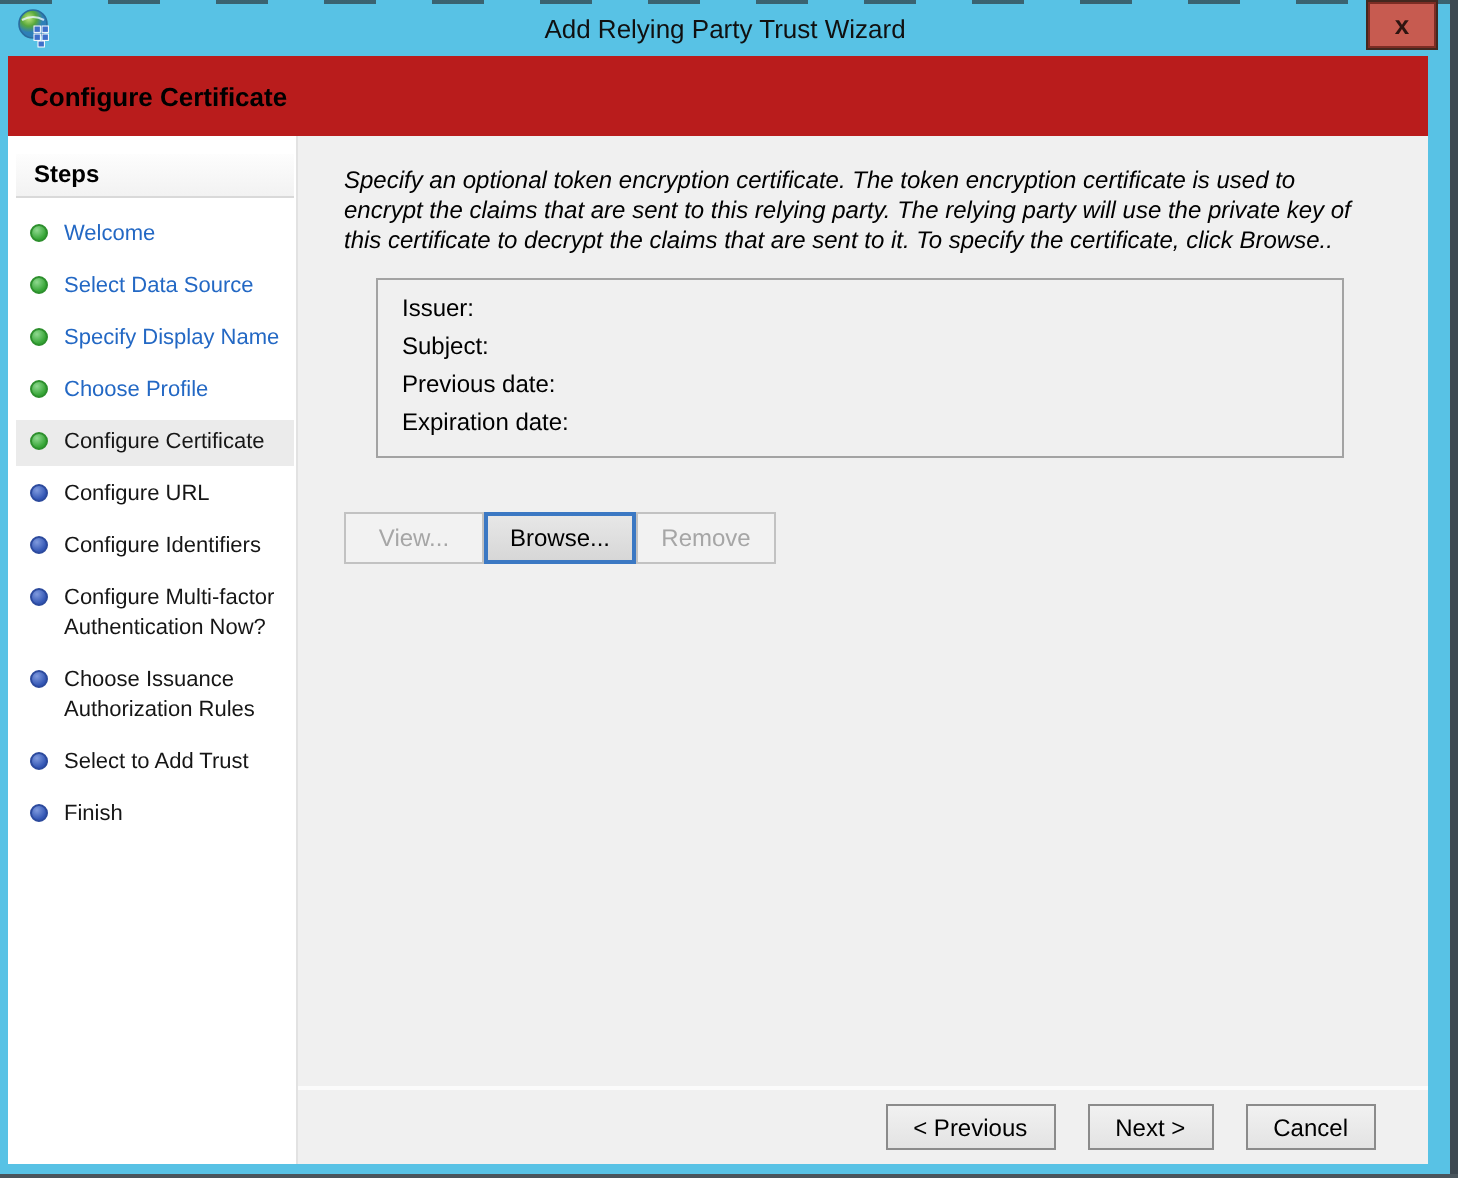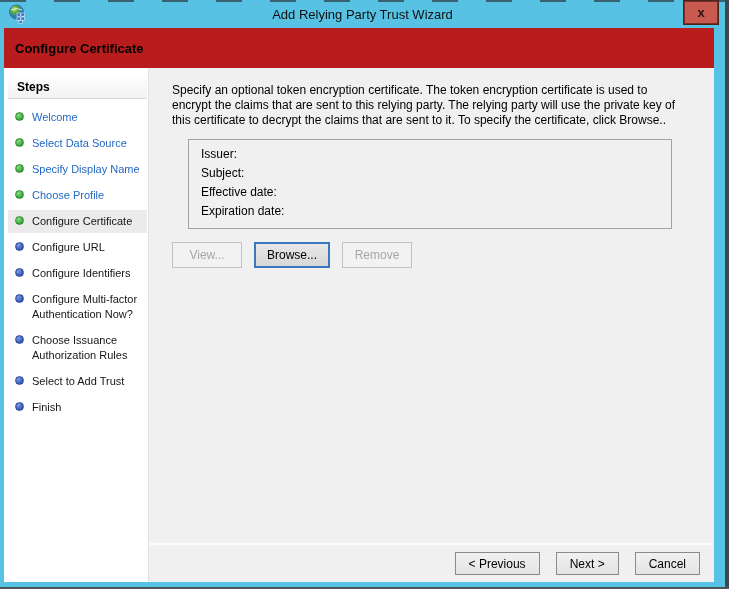--- a/index.html
+++ b/index.html
@@ -40,32 +40,32 @@
          background:radial-gradient(circle at 35% 30%, #8fd98f, #35a435 70%); border:1px solid #2d8f2d; }
   .step.pending .dot{
          background:radial-gradient(circle at 35% 30%, #7f9ade, #3356b4 70%); border:1px solid #2c4a9d; }
   .step.done .label{ color:#2368c4; }
   .step.current{ background:#ebebeb; }
   .step.current .label, .step.pending .label{ color:#161616; }
 
   
   .content{ flex:1; background:#f0f0f0; display:flex; flex-direction:column; }
   .content-main{ flex:1; padding:15px 34px 0 23px; }
-  .desc{ font-size:12px; line-height:15px; color:#000; width:508px; }
+  .desc{ font-size:12px; line-height:15px; color:#000; width:508px;font-style:italic; }
   .cert-box{ margin-top:11px; width:484px; border:1px solid #a3a3a3; padding:5px 12px 7px;margin-left:16px; }
   .cert-row{ font-size:12px; line-height:19px; color:#000; }
-  .action-row{ margin-top:13px; display:flex; gap:12px; }
+  .action-row{ margin-top:27px; display:flex; }
   button{ font-family:"Liberation Sans", sans-serif; font-size:12px; cursor:pointer; }
   .btn{ height:26px; }
   .btn-disabled{ background:#f2f2f2; border:1px solid #c2c2c2; color:#a6a6a6; width:70px; }
   .btn-focused{ background:linear-gradient(#e7e7e7,#d7d7d7); border:2px solid #3b78c3; color:#000; width:76px; }
 
   
   .footer{ height:39px; border-top:2px solid #fbfbfb; display:flex; align-items:center;
-           justify-content:flex-end; gap:16px; padding-right:14px; }
+           justify-content:flex-end; gap:16px; padding-right:26px; }
   .btn-nav{ height:23px; min-width:62px; padding:0 13px; background:linear-gradient(#f1f1f1,#e3e3e3);
            border:1px solid #8b8b8b; color:#000; }
 </style>
 </head>
 <body>
 
 <div class="screen">
   <div class="desktop-artifact"></div>
   <div class="edge-right"></div>
   <div class="edge-bottom"></div>
@@ -149,21 +149,21 @@
           </div>
       </div>
 
       <div class="content">
         <div class="content-main">
           <div class="desc">Specify an optional token encryption certificate.  The token encryption certificate is used to encrypt the claims that are sent to this relying party.  The relying party will use the private key of this certificate to decrypt the claims that are sent to it.  To specify the certificate, click Browse..</div>
 
           <div class="cert-box">
             <div class="cert-row">Issuer:</div>
             <div class="cert-row">Subject:</div>
-            <div class="cert-row">Effective date:</div>
+            <div class="cert-row">Previous date:</div>
             <div class="cert-row">Expiration date:</div>
           </div>
 
           <div class="action-row">
             <button class="btn btn-disabled" disabled="">View...</button>
             <button class="btn btn-focused">Browse...</button>
             <button class="btn btn-disabled" disabled="">Remove</button>
           </div>
         </div>
 

